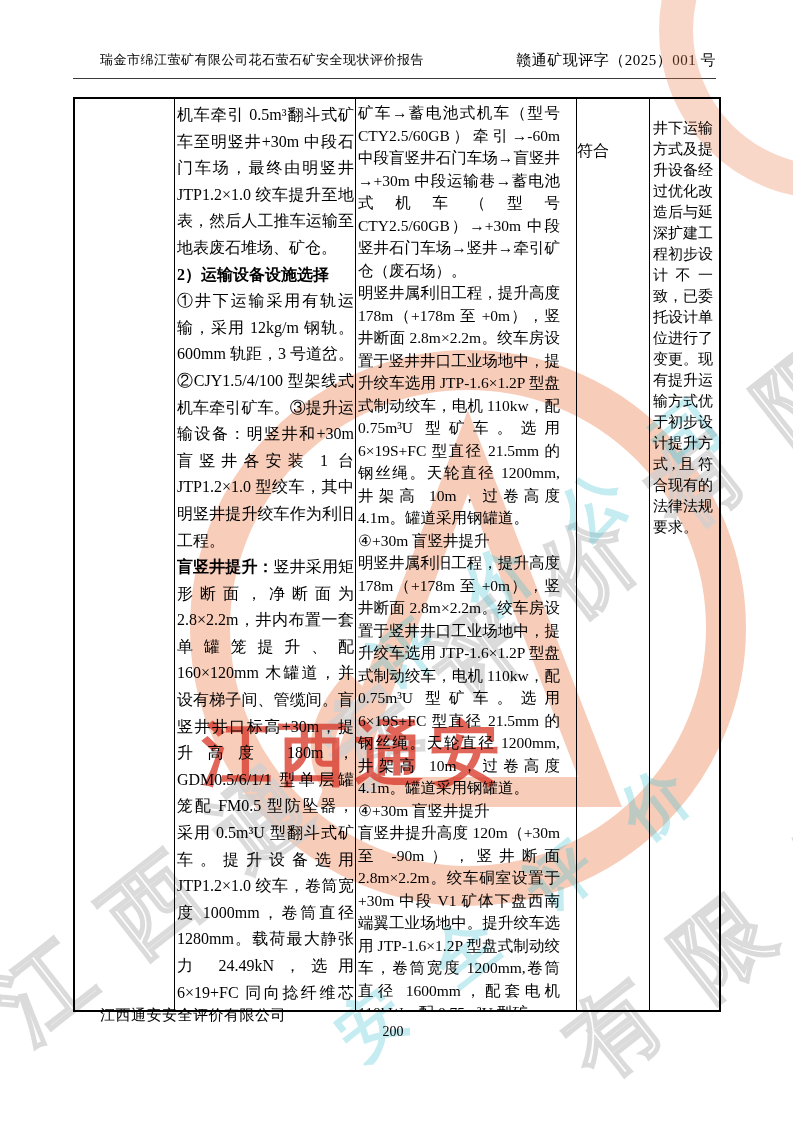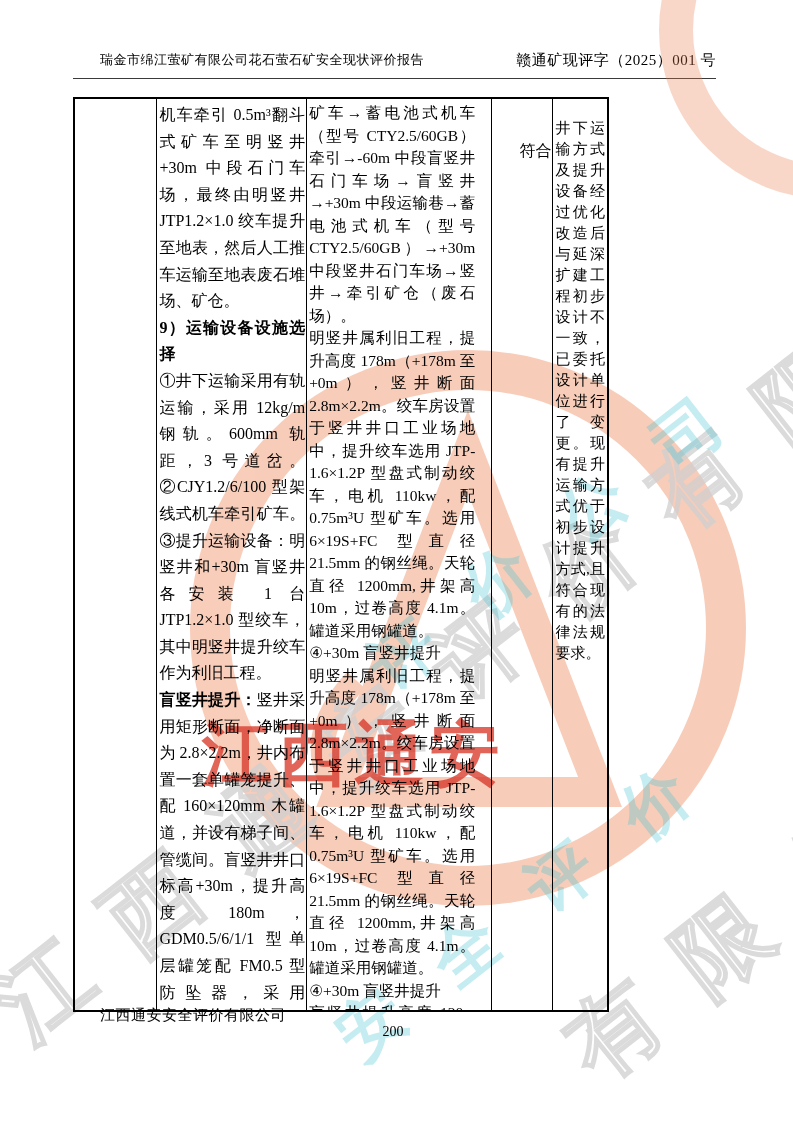--- a/index.html
+++ b/index.html
@@ -10,29 +10,29 @@
   #hdr-right{position:absolute;right:77px;top:51px;font-size:15px;letter-spacing:.5px;white-space:nowrap;}
   #hdr-rule{position:absolute;left:73px;top:78px;width:643px;height:0;border-top:1.5px solid #3a3a3a;}
   
   .wm{position:absolute;pointer-events:none;z-index:1;}
   .wm-gray{color:transparent;-webkit-text-stroke:2px #cfcfcf;font-size:92px;font-weight:bold;
            letter-spacing:46px;white-space:nowrap;opacity:.75;}
   .wm-teal{font-size:66px;font-weight:bold;letter-spacing:54px;white-space:nowrap;opacity:.30;}
   .wm-red{font-size:70px;font-weight:bold;letter-spacing:6px;white-space:nowrap;opacity:.78;}
   #seal-svg{position:absolute;left:0;top:0;z-index:1;pointer-events:none;}
   
-  #tbl{position:absolute;left:73px;top:97px;width:536px;height:915px;z-index:2;
+  #tbl{position:absolute;left:73px;top:97px;width:648px;height:915px;z-index:2;
        border:2px solid #000;display:flex;box-sizing:border-box;background:transparent;}
   .col{box-sizing:border-box;height:100%;overflow:hidden;}
   .col-a{width:100px;border-right:1px solid #000;}
   .col-b{width:181px;border-right:1px solid #000;padding:3px 1px 0 2px;
          font-size:16px;line-height:26.6px;text-align:justify;overflow-wrap:break-word;}
   .col-c{width:221px;border-right:1px solid #000;padding:3px 16px 0 2px;
          font-size:15.5px;line-height:22.5px;text-align:justify;overflow-wrap:break-word;}
-  .col-d{width:73px;border-right:1px solid #000;padding-top:42px;text-align:right;font-size:16px;}
+  .col-d{width:73px;border-right:1px solid #000;padding-top:42px;text-align:left;font-size:16px;}
   .col-e{width:65px;padding:19px 2px 0 3px;font-size:15px;line-height:21px;
          text-align:justify;overflow-wrap:break-word;}
   .col p{margin:0;}
   .b{font-weight:bold;}
   
   #ftr-company{position:absolute;left:100px;top:1006px;font-size:15px;letter-spacing:.5px;z-index:2;}
   #ftr-page{position:absolute;left:343px;top:1024px;width:100px;text-align:center;font-size:14px;z-index:2;}
 </style>
 </head>
 <body>
@@ -58,22 +58,22 @@
   <div id="hdr-left">瑞金市绵江萤矿有限公司花石萤石矿安全现状评价报告</div>
   <div id="hdr-right">赣通矿现评字（2025）001 号</div>
   <div id="hdr-rule"></div>
 
   <div id="tbl">
 
     <div class="col col-a"></div>
 
     <div class="col col-b">
       <p>机车牵引 0.5m³翻斗式矿车至明竖井+30m 中段石门车场，最终由明竖井 JTP1.2×1.0 绞车提升至地表，然后人工推车运输至地表废石堆场、矿仓。</p>
-      <p class="b">9）运输设备设施选择</p>
-      <p>①井下运输采用有轨运输，采用 12kg/m 钢轨。600mm 轨距，3 号道岔。②CJY1.2/6/100 型架线式机车牵引矿车。③提升运输设备：明竖井和+30m 盲竖井各安装 1 台 JTP1.2×1.0 型绞车，其中明竖井提升绞车作为利旧工程。</p>
+      <p class="b">2）运输设备设施选择</p>
+      <p>①井下运输采用有轨运输，采用 12kg/m 钢轨。600mm 轨距，3 号道岔。②CJY1.5/4/100 型架线式机车牵引矿车。③提升运输设备：明竖井和+30m 盲竖井各安装 1 台 JTP1.2×1.0 型绞车，其中明竖井提升绞车作为利旧工程。</p>
       <p><b class="b">盲竖井提升：</b><span>竖井采用矩形断面，净断面为 2.8×2.2m，井内布置一套单罐笼提升、配 160×120mm 木罐道，并设有梯子间、管缆间。盲竖井井口标高+30m，提升高度 180m，GDM0.5/6/1/1 型单层罐笼配 FM0.5 型防坠器，采用 0.5m³U 型翻斗式矿车。提升设备选用 JTP1.2×1.0 绞车，卷筒宽度 1000mm，卷筒直径 1280mm。载荷最大静张力 24.49kN，选用 6×19+FC 同向捻纤维芯型直径 16mm 的钢丝绳，提升速度 2.45m/s，配套 75kW 的电机。天轮直径 1200mm。井架高 9m，过卷高度大于 4m，天轮与卷筒中心距 b=29m。钢丝绳安全系数提物 m=7.8＞7.5，提人 m=12.2&gt;9。罐道梁采用 20 号槽钢，罐笼罐道为 160×120 木罐道，罐道木进行防腐处理。</span></p>
     </div>
 
     <div class="col col-c">
       <p>矿车→蓄电池式机车（型号 CTY2.5/60GB）牵引→-60m 中段盲竖井石门车场→盲竖井→+30m 中段运输巷→蓄电池式机车（型号 CTY2.5/60GB）→+30m 中段竖井石门车场→竖井→牵引矿仓（废石场）。</p>
       <p>明竖井属利旧工程，提升高度 178m（+178m 至 +0m），竖井断面 2.8m×2.2m。绞车房设置于竖井井口工业场地中，提升绞车选用 JTP-1.6×1.2P 型盘式制动绞车，电机 110kw，配 0.75m³U 型矿车。选用 6×19S+FC 型直径 21.5mm 的钢丝绳。天轮直径 1200mm,井架高 10m，过卷高度 4.1m。罐道采用钢罐道。</p>
       <p>④+30m 盲竖井提升</p>
       <p>明竖井属利旧工程，提升高度 178m（+178m 至 +0m），竖井断面 2.8m×2.2m。绞车房设置于竖井井口工业场地中，提升绞车选用 JTP-1.6×1.2P 型盘式制动绞车，电机 110kw，配 0.75m³U 型矿车。选用 6×19S+FC 型直径 21.5mm 的钢丝绳。天轮直径 1200mm,井架高 10m，过卷高度 4.1m。罐道采用钢罐道。</p>
       <p>④+30m 盲竖井提升</p>
       <p>盲竖井提升高度 120m（+30m 至 -90m），竖井断面 2.8m×2.2m。绞车硐室设置于+30m 中段 V1 矿体下盘西南端翼工业场地中。提升绞车选用 JTP-1.6×1.2P 型盘式制动绞车，卷筒宽度 1200mm,卷筒直径 1600mm，配套电机 110kW。配 0.75m³U 型矿</p>

